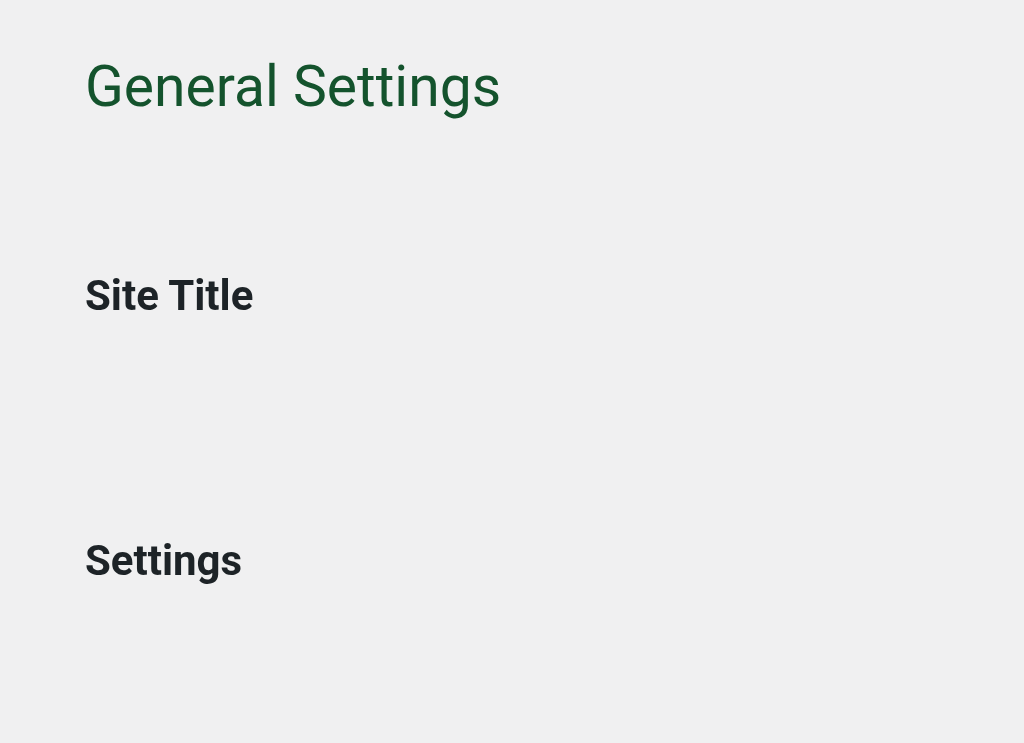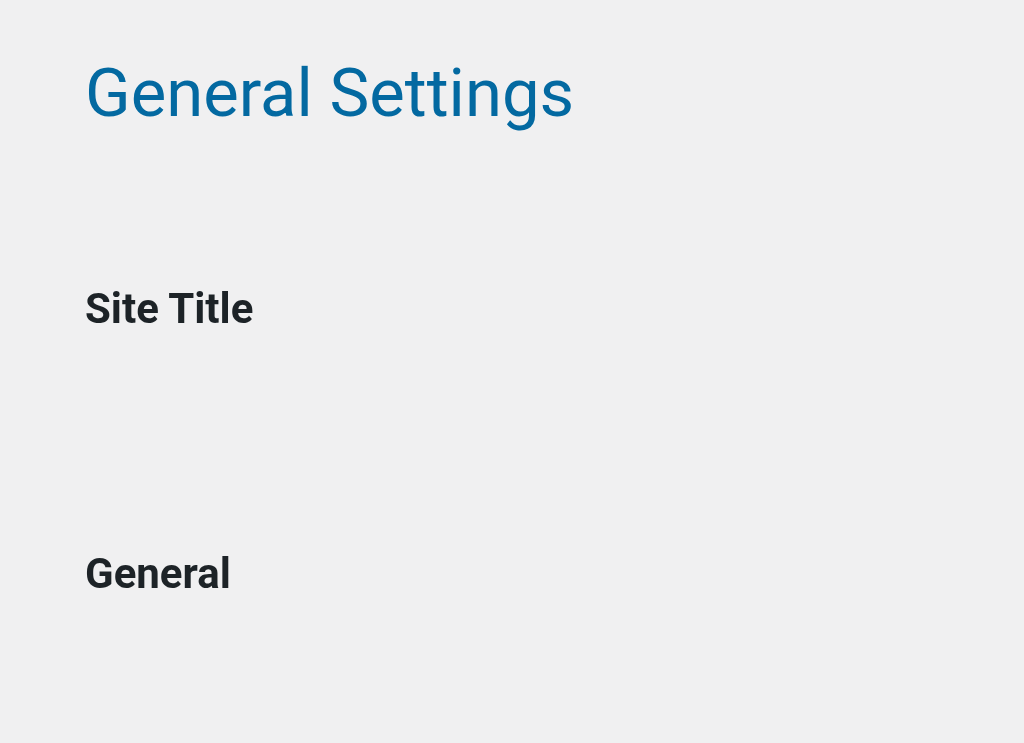--- a/index.html
+++ b/index.html
@@ -10,23 +10,23 @@
     body {
       width: 1024px;
       height: 743px;
       background-color: #f0f0f1;
       font-family: -apple-system, BlinkMacSystemFont, "Segoe UI", Roboto, "Helvetica Neue", Arial, sans-serif;
       padding-left: 85px;
       padding-top: 50px;
       overflow: hidden;
     }
     .page-title {
-      font-size: 67px;
+      font-size: 57px;
       font-weight: 400;
-      color: #0369a1;
+      color: #14532d;
       line-height: 1.3;
       margin-bottom: 145px;
     }
     .field-label {
       font-size: 42px;
       font-weight: 700;
       color: #1d2327;
       line-height: 1.3;
     }
     .field-row {
@@ -36,14 +36,14 @@
 </head>
 <body>
 
 <h1 class="page-title">General Settings</h1>
 
 <div class="field-row">
   <label class="field-label">Site Title</label>
 </div>
 
 <div class="field-row">
-  <label class="field-label">General</label>
+  <label class="field-label">Settings</label>
 </div>
 
 </body></html>

